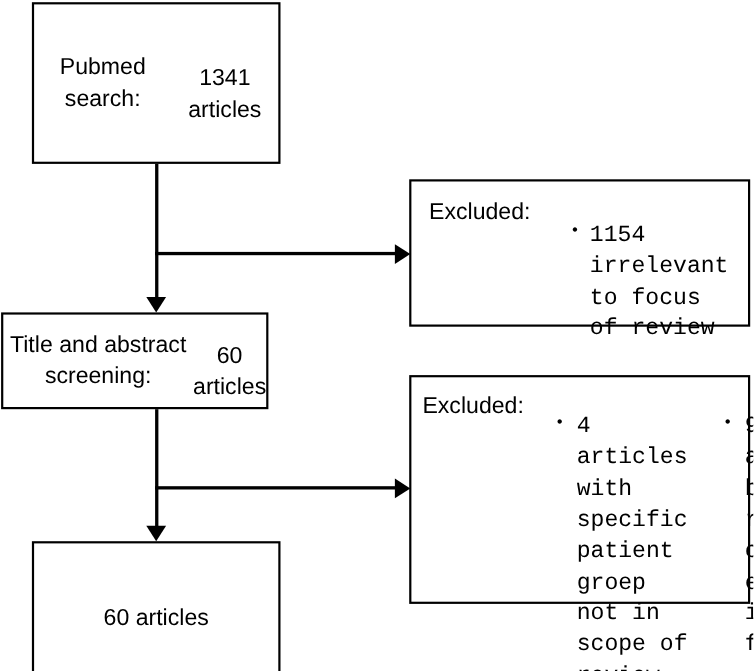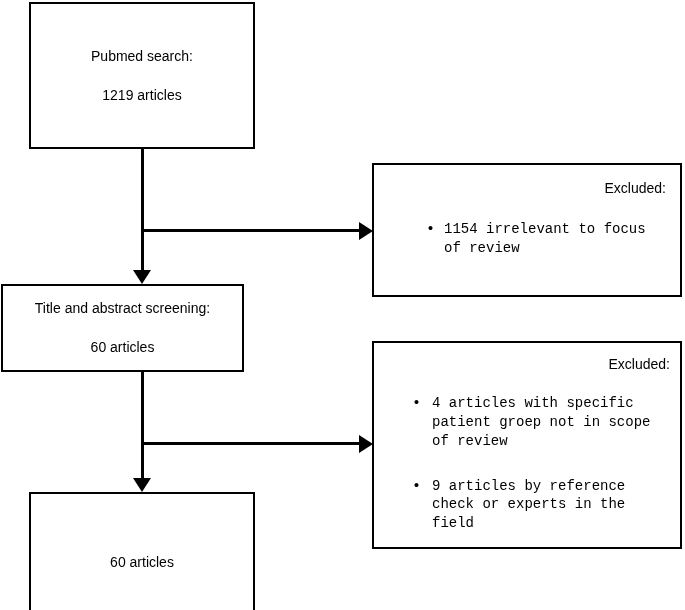--- a/index.html
+++ b/index.html
@@ -15,23 +15,23 @@
     font-family: "Liberation Sans", sans-serif;
     color: #000000;
     overflow: hidden;
   }
   .node {
     position: absolute;
     box-sizing: border-box;
     border: 2px solid #000000;
     background: #ffffff;
     display: flex;
-    flex-direction: column;
+    flex-direction: row;
     justify-content: center;
-    font-size: 14px;
+    font-size: 21px;
     line-height: 1.35;
   }
   .node-center {
     align-items: center;
     text-align: center;
   }
   .node-line {
     display: block;
   }
   .node-line.spaced {
@@ -144,21 +144,21 @@
     border-left: 14px solid #000000;
   }
 </style>
 </head>
 <body>
 
 <div id="flow-root">
 
   <div class="node node-center" id="node-search">
     <span class="node-line">Pubmed search:</span>
-    <span class="node-line spaced">1219 articles</span>
+    <span class="node-line spaced">1341 articles</span>
   </div>
 
   <div class="node node-center" id="node-screening">
     <span class="node-line">Title and abstract screening:</span>
     <span class="node-line spaced">60 articles</span>
   </div>
 
   <div class="node node-center" id="node-included">
     <span class="node-line spaced">60 articles</span>
   </div>

